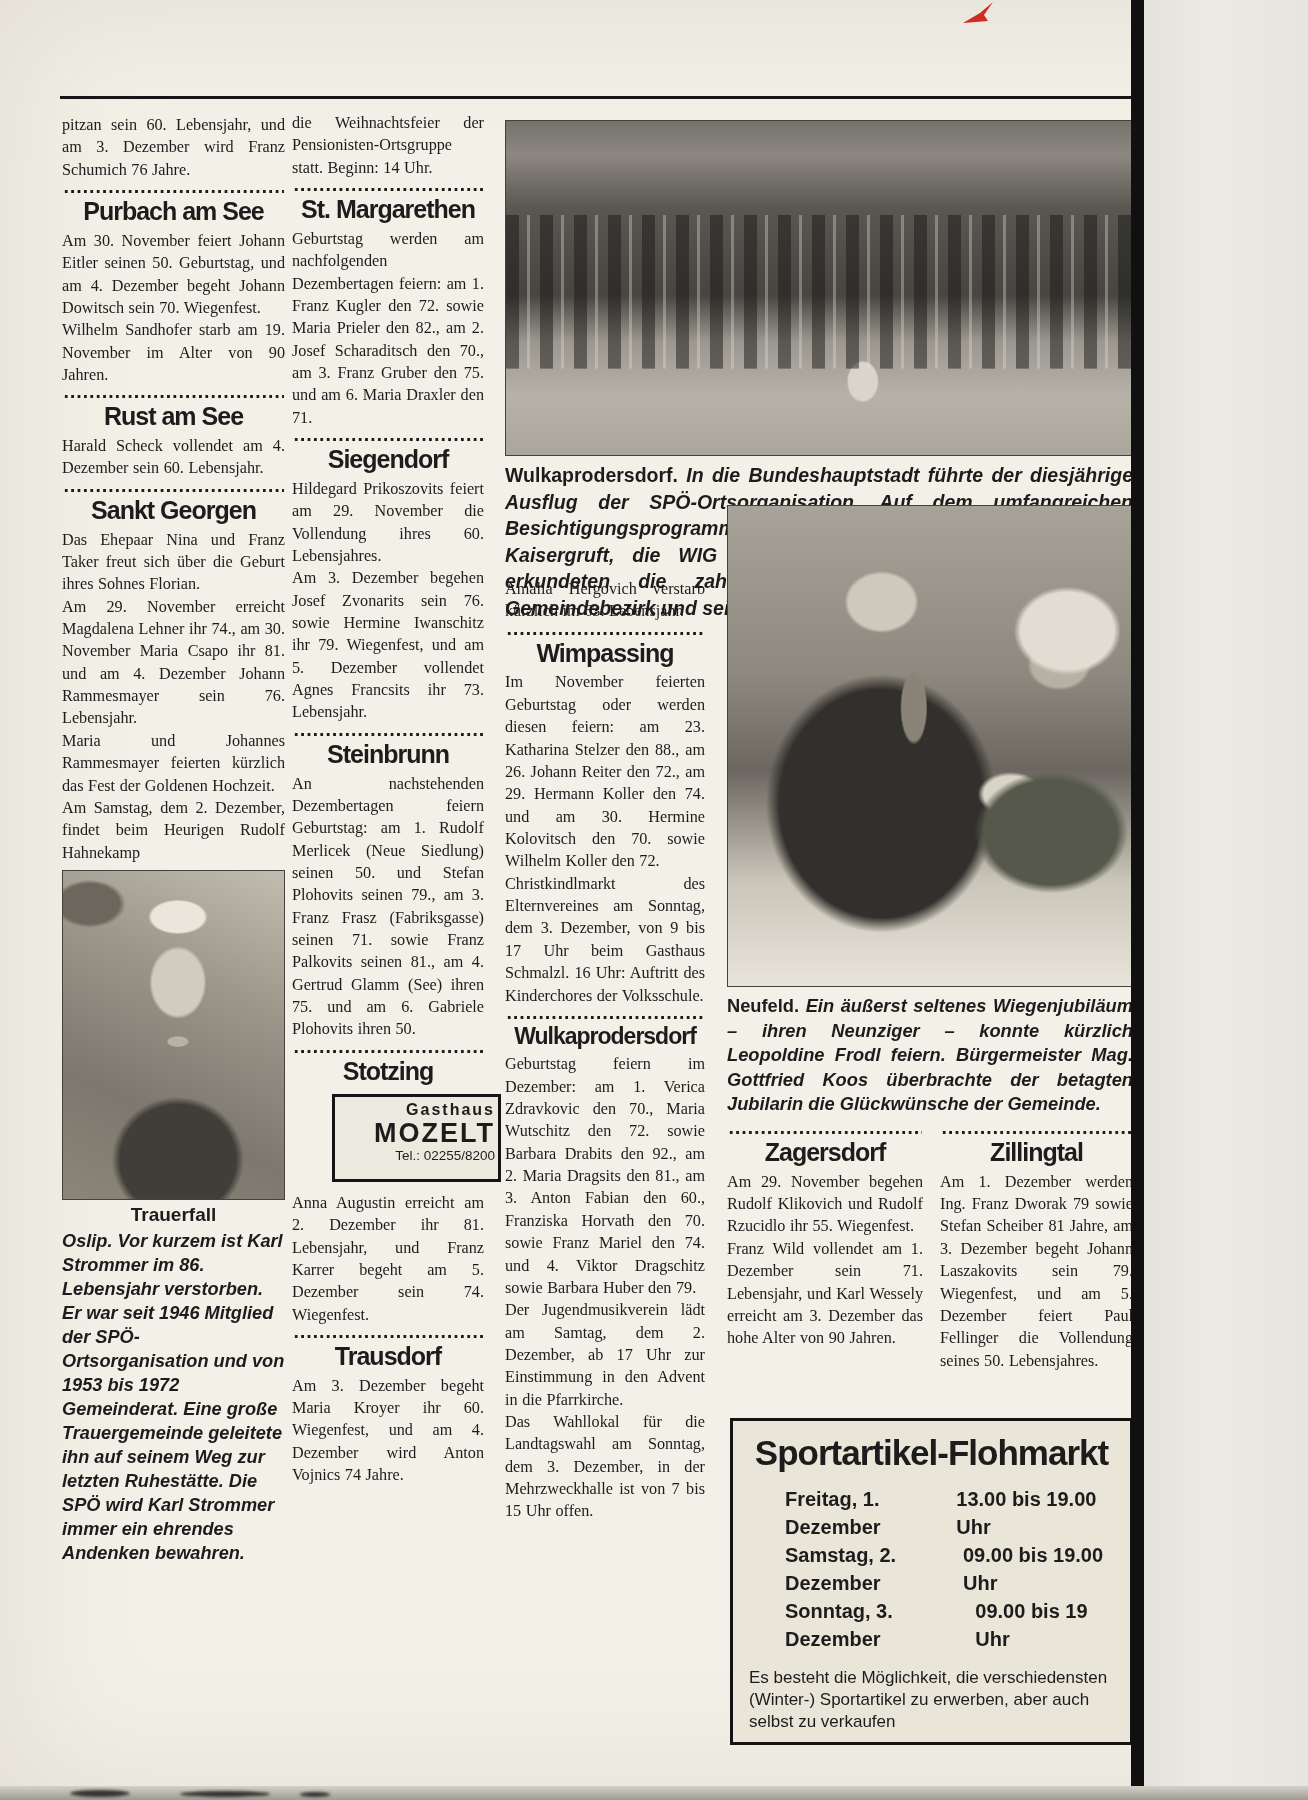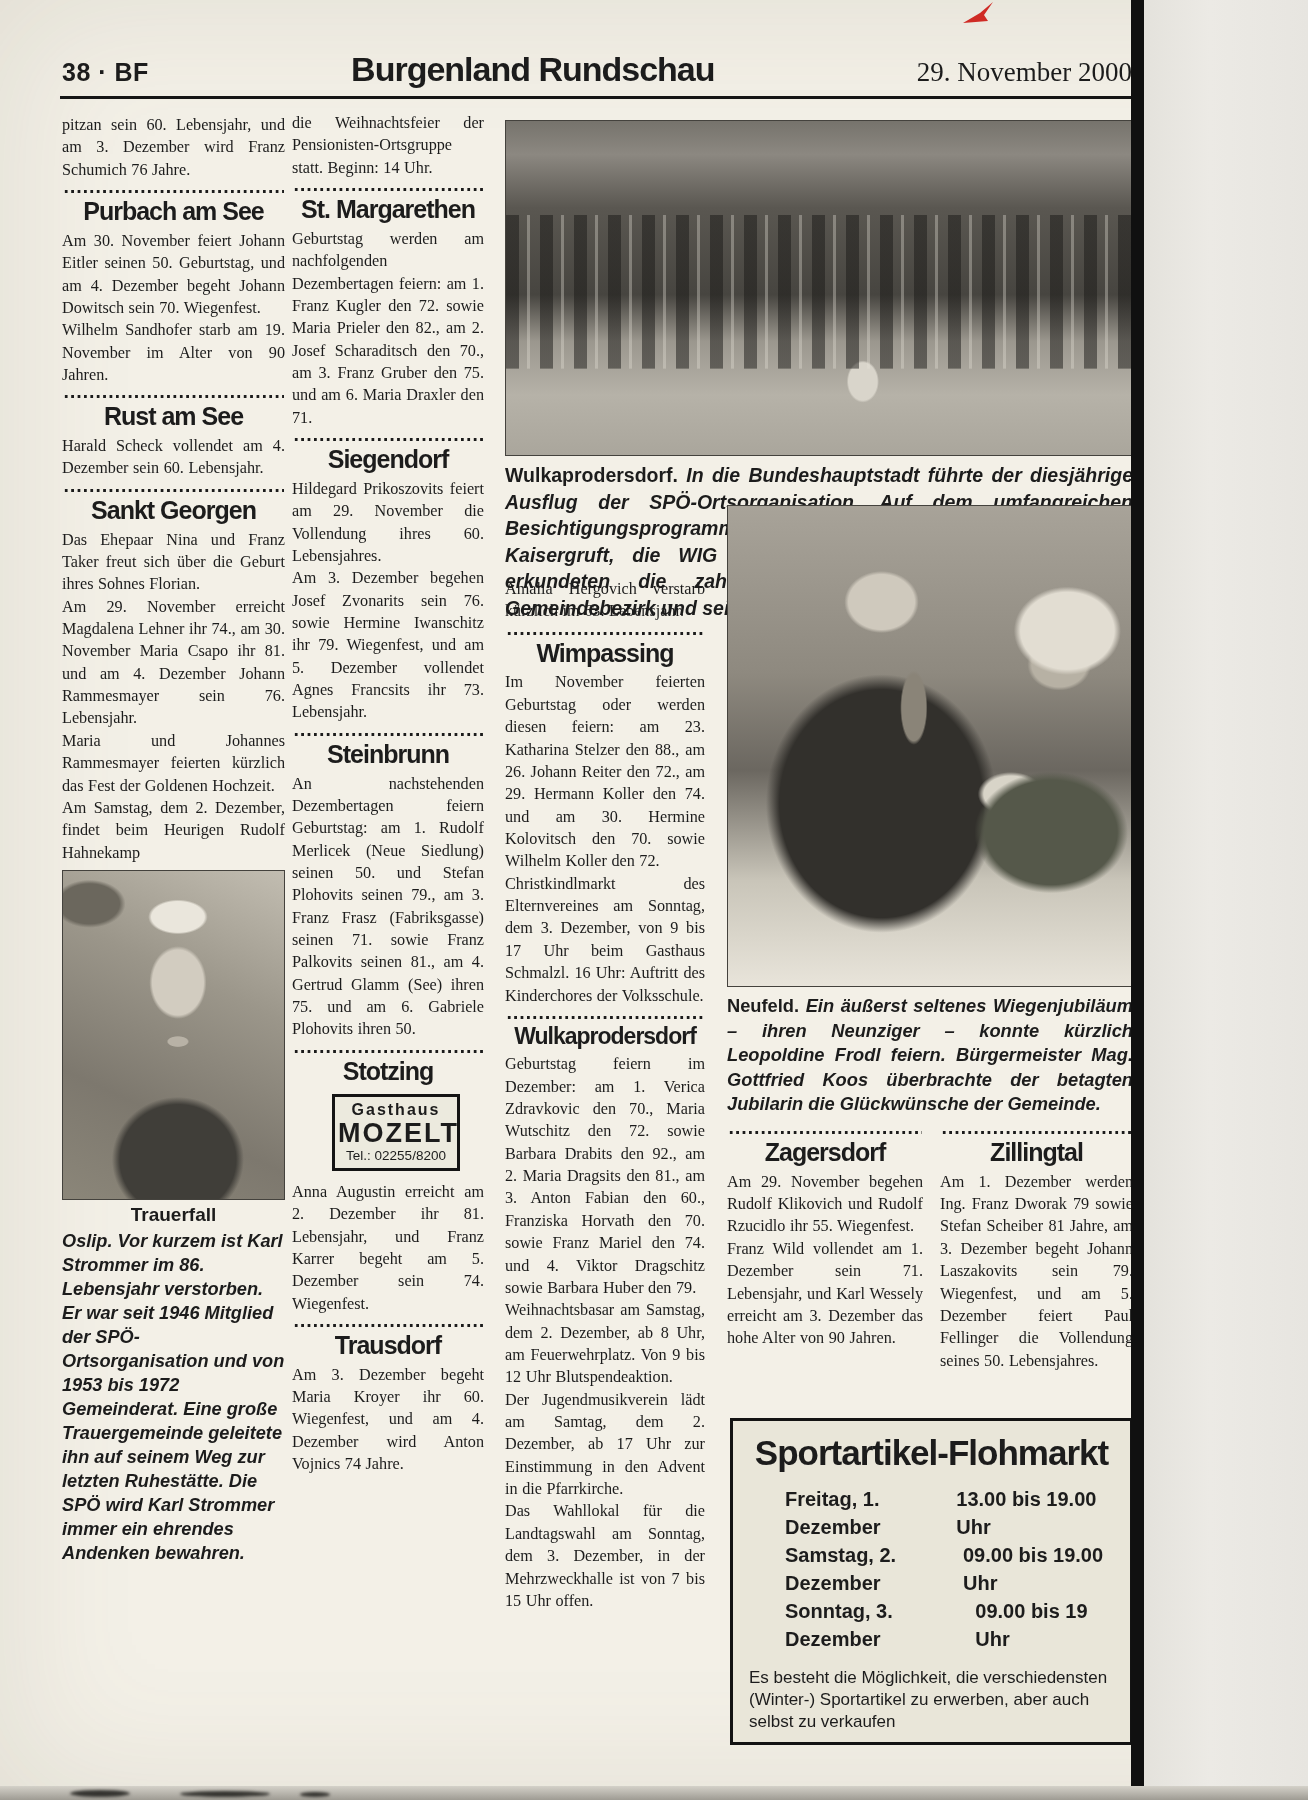--- a/index.html
+++ b/index.html
@@ -49,22 +49,22 @@
   
   .photo-cap{position:absolute;font-family:"Liberation Sans",sans-serif;font-weight:700;
              font-style:italic;text-align:justify;}
   .cap1{left:505px;top:462px;width:628px;font-size:19.5px;line-height:1.36;}
   .cap2{left:727px;top:994px;width:406px;font-size:18.3px;line-height:1.34;}
   .cap-lead{font-style:normal;}
   .trauer-title{font:700 19px/1.2 "Liberation Sans",sans-serif;text-align:center;margin:4px 0 2px;}
   .trauer-text{font:700 18.2px/1.32 "Liberation Sans",sans-serif;font-style:italic;text-align:left;
                hyphens:auto;-webkit-hyphens:auto;}
   
-  .mozelt{box-sizing:border-box;width:128px;margin:8px 0 10px 40px;border:3px solid #141414;
-          background:#ecead e0;background:#eceade;text-align:center;padding:4px 3px 3px;}
+  .mozelt{box-sizing:border-box;width:169px;margin:8px 0 10px 40px;border:3px solid #141414;
+          background:#ecead e0;background:#eceade;text-align:right;padding:4px 3px 14px;}
   .mozelt-l1{font:700 16px/1.15 "Liberation Sans",sans-serif;letter-spacing:2px;}
   .mozelt-l2{font:700 27px/1.05 "Liberation Sans",sans-serif;letter-spacing:2px;}
   .mozelt-l3{font:400 13.5px/1.3 "Liberation Sans",sans-serif;}
   
   .sport{position:absolute;left:730px;top:1418px;width:403px;height:327px;box-sizing:border-box;
          border:3px solid #131313;background:#e9e6d9;padding:10px 16px 8px;overflow:hidden;}
   .sport-title{font:700 35px/1.15 "Liberation Sans",sans-serif;letter-spacing:-1px;text-align:center;margin:2px 0 12px;}
   .sport-row{display:flex;justify-content:space-between;font:700 20px/1.4 "Liberation Sans",sans-serif;margin-left:36px;}
   .sport-loc{font:400 24px/1.3 "Liberation Sans",sans-serif;text-align:center;margin-top:13px;}
   .sport-note{font:400 17px/1.3 "Liberation Sans",sans-serif;text-align:left;margin-top:14px;}
@@ -76,25 +76,20 @@
   .bottom-band{position:absolute;left:0;top:1786px;width:1308px;height:14px;
                background:linear-gradient(#d4d1c9,#9c proceeding);}
   .bottom-band{background:linear-gradient(#d4d1c9,#9e9b93);}
   .blob{position:absolute;background:#34332f;border-radius:50%;filter:blur(1.5px);}
 </style>
 </head>
 <body>
 
 <div class="page">
 
-  <div class="masthead">
-    <span class="page-label">38 · BF</span>
-    <span class="paper-title">Burgenland Rundschau</span>
-    <span class="issue-date">29. November 2000</span>
-  </div>
   <div class="head-rule"></div>
 
   <svg class="red-mark" viewBox="0 0 36 24">
     <path d="M3 22 L20 12 L33 1 L24 14 L28 20 Z" fill="#cf2b25"></path>
   </svg>
 
   <div class="col" style="left:62px;top:114px;width:223px;">
     <p class="p">pitzan sein 60. Lebensjahr, und am 3. Dezember wird Franz Schumich 76 Jahre.</p>
 
     <div>
@@ -175,21 +170,20 @@
       <div class="dots"></div>
       <h2 class="sec-h">Wimpassing</h2>
       <p class="p">Im November feierten Geburtstag oder werden diesen feiern: am 23. Katharina Stelzer den 88., am 26. Johann Reiter den 72., am 29. Hermann Koller den 74. und am 30. Hermine Kolovitsch den 70. sowie Wilhelm Koller den 72.</p>
       <p class="p">Christkindlmarkt des Elternvereines am Sonntag, dem 3. Dezember, von 9 bis 17 Uhr beim Gasthaus Schmalzl. 16 Uhr: Auftritt des Kinderchores der Volksschule.</p>
     </div>
 
     <div>
       <div class="dots"></div>
       <h2 class="sec-h" style="font-size:23px;">Wulkaprodersdorf</h2>
       <p class="p">Geburtstag feiern im Dezember: am 1. Verica Zdravkovic den 70., Maria Wutschitz den 72. sowie Barbara Drabits den 92., am 2. Maria Dragsits den 81., am 3. Anton Fabian den 60., Franziska Horvath den 70. sowie Franz Mariel den 74. und 4. Viktor Dragschitz sowie Barbara Huber den 79.</p>
-      <p class="p">Weihnachtsbasar am Samstag, dem 2. Dezember, ab 8 Uhr, am Feuerwehrplatz. Von 9 bis 12 Uhr Blutspendeaktion.</p>
       <p class="p">Der Jugendmusikverein lädt am Samtag, dem 2. Dezember, ab 17 Uhr zur Einstimmung in den Advent in die Pfarrkirche.</p>
       <p class="p">Das Wahllokal für die Landtagswahl am Sonntag, dem 3. Dezember, in der Mehrzweckhalle ist von 7 bis 15 Uhr offen.</p>
     </div>
   </div>
 
   <div class="photo photo2"></div>
   <div class="photo-cap cap2"><span class="cap-lead">Neufeld.</span><span> Ein äußerst seltenes Wiegenjubiläum – ihren Neunziger – konnte kürzlich Leopoldine Frodl feiern. Bürgermeister Mag. Gottfried Koos überbrachte der betagten Jubilarin die Glückwünsche der Gemeinde.</span></div>
 
   <div class="col" style="left:727px;top:1122px;width:196px;">
     <div class="dots"></div>

